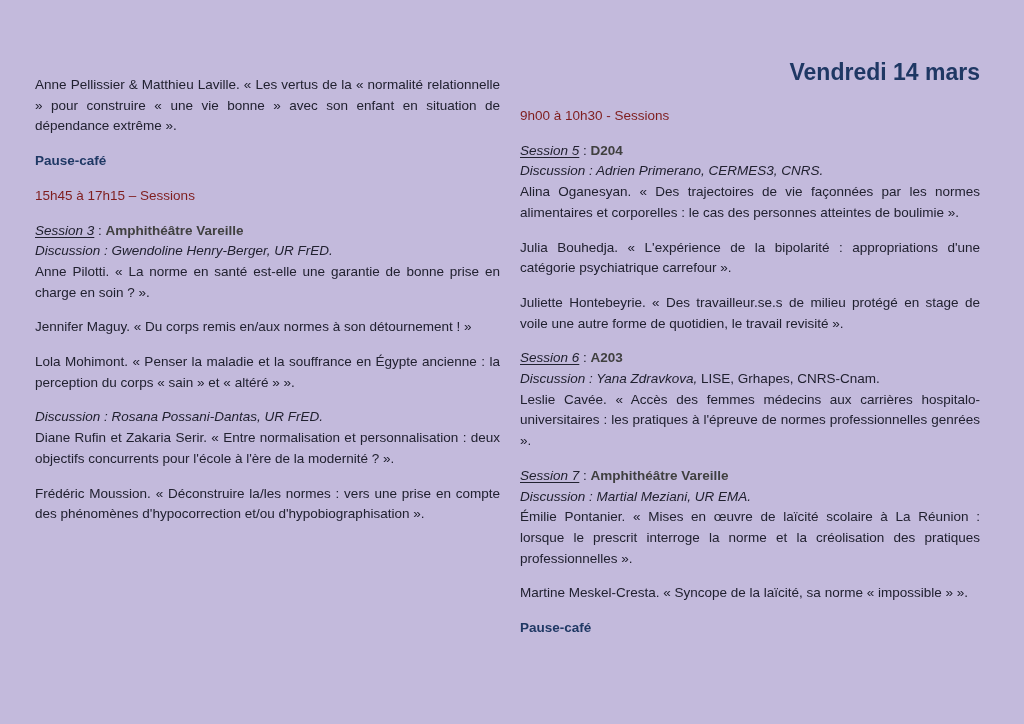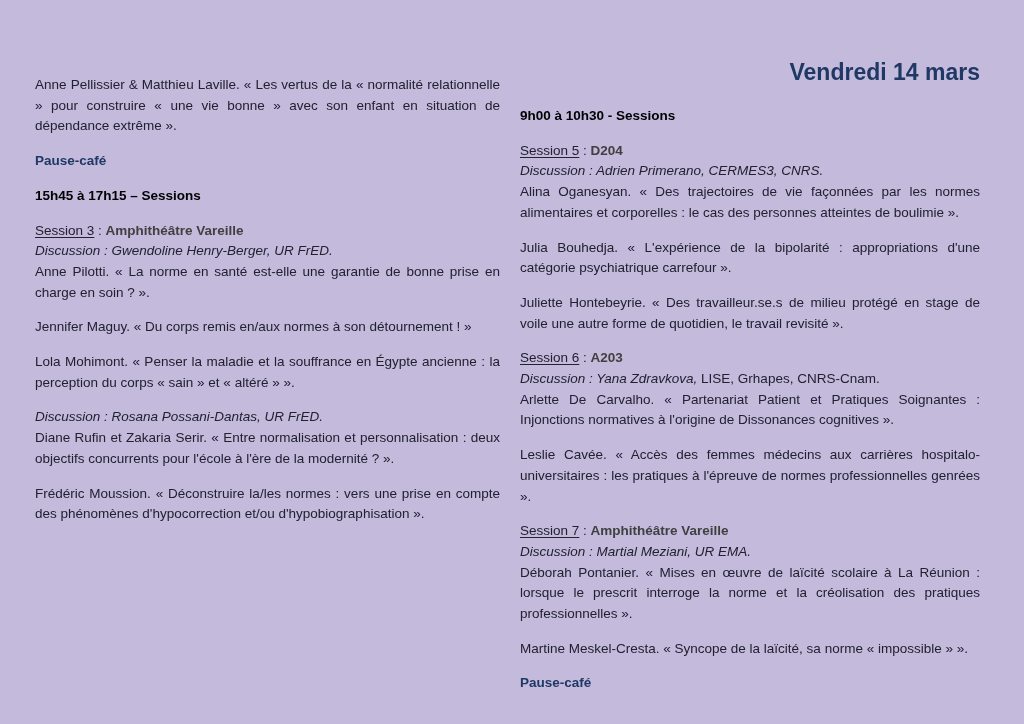--- a/index.html
+++ b/index.html
@@ -20,24 +20,24 @@
   .col { box-sizing: border-box; }
   .col-left  { width: 466px; padding-top: 17px; }
   .col-right { width: 461px; }
   .para, .discussion, .session, .slot, .pause {
     font-size: 13.5px;
     line-height: 20.7px;
     margin: 0 0 14px 0;
   }
   .para { text-align: justify; }
   .session, .discussion { margin-bottom: 0; }
-  .session-label { text-decoration: underline; text-underline-offset: 2px; }
+  .session-label { text-decoration: underline; text-underline-offset: 2px; font-style: italic; }
   .room { color: #404040; font-weight: bold; }
   .discussion .italic, .discussion.all-italic { font-style: italic; }
-  .slot { font-weight: bold; color: #000000; }
+  .slot { font-weight: normal; color: #7f1d1d; }
   .pause { font-weight: bold; color: #1f3864; text-align: left; }
   .day-title {
     font-size: 23px;
     line-height: 28px;
     font-weight: bold;
     color: #1f3864;
     text-align: right;
     margin: 0 0 20px 0;
   }
 </style>
@@ -70,25 +70,24 @@
 
     <p class="session"><span class="session-label">Session 5</span><span> : </span><span class="room">D204</span></p>
     <p class="discussion all-italic">Discussion : Adrien Primerano, CERMES3, CNRS.</p>
     <p class="para">Alina Oganesyan. « Des trajectoires de vie façonnées par les normes alimentaires et corporelles : le cas des personnes atteintes de boulimie ».</p>
 
     <p class="para">Julia Bouhedja. « L'expérience de la bipolarité : appropriations d'une catégorie psychiatrique carrefour ».</p>
     <p class="para">Juliette Hontebeyrie. « Des travailleur.se.s de milieu protégé en stage de voile une autre forme de quotidien, le travail revisité ».</p>
 
     <p class="session"><span class="session-label">Session 6</span><span> : </span><span class="room">A203</span></p>
     <p class="discussion"><span class="italic">Discussion : Yana Zdravkova,</span><span> LISE, Grhapes, CNRS-Cnam.</span></p>
-    <p class="para">Arlette De Carvalho. « Partenariat Patient et Pratiques Soignantes : Injonctions normatives à l'origine de Dissonances cognitives ».</p>
 
     <p class="para">Leslie Cavée. « Accès des femmes médecins aux carrières hospitalo-universitaires : les pratiques à l'épreuve de normes professionnelles genrées ».</p>
 
     <p class="session"><span class="session-label">Session 7</span><span> : </span><span class="room">Amphithéâtre Vareille</span></p>
     <p class="discussion all-italic">Discussion : Martial Meziani, UR EMA.</p>
-    <p class="para">Déborah Pontanier. « Mises en œuvre de laïcité scolaire à La Réunion : lorsque le prescrit interroge la norme et la créolisation des pratiques professionnelles ».</p>
+    <p class="para">Émilie Pontanier. « Mises en œuvre de laïcité scolaire à La Réunion : lorsque le prescrit interroge la norme et la créolisation des pratiques professionnelles ».</p>
 
     <p class="para">Martine Meskel-Cresta. « Syncope de la laïcité, sa norme « impossible » ».</p>
     <p class="pause">Pause-café</p>
   </div>
 
 </div>
 
 </body></html>

